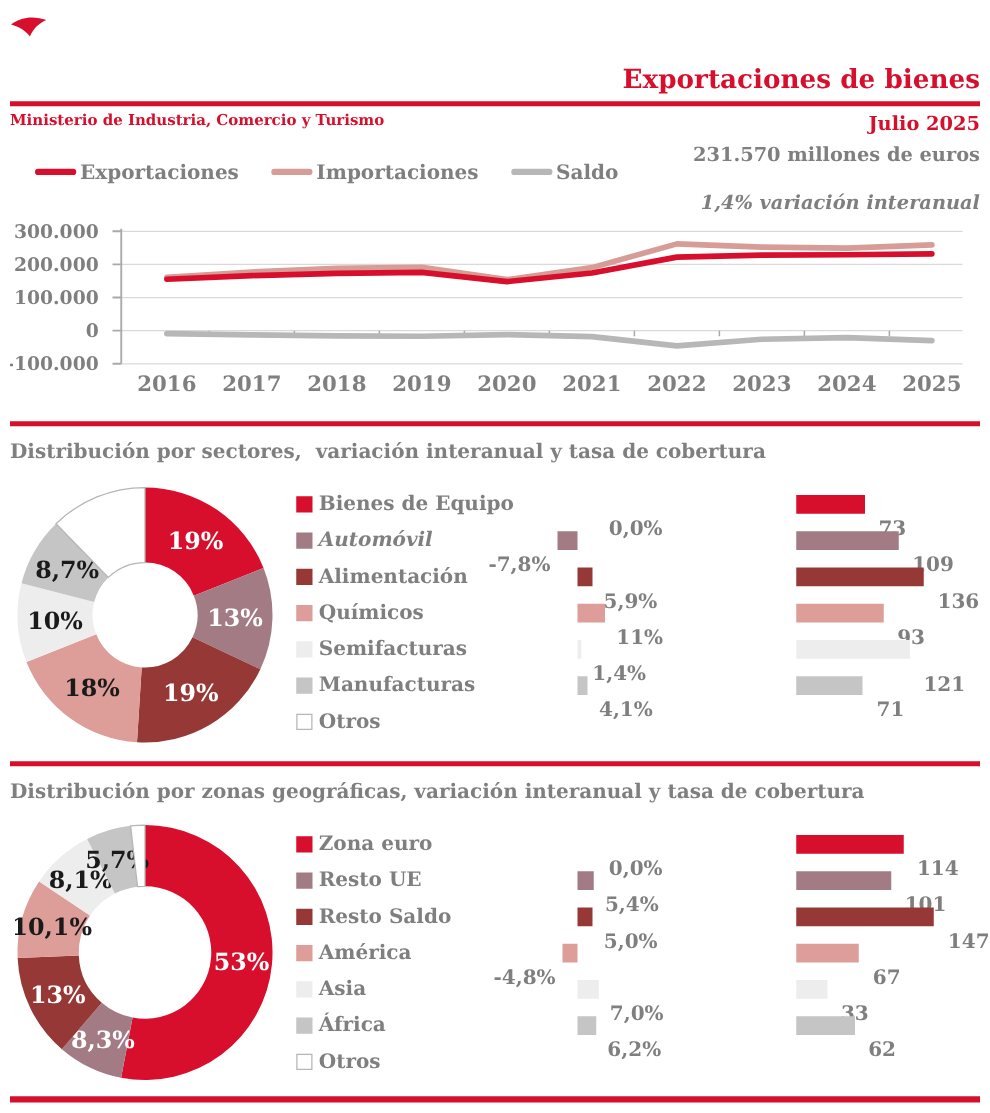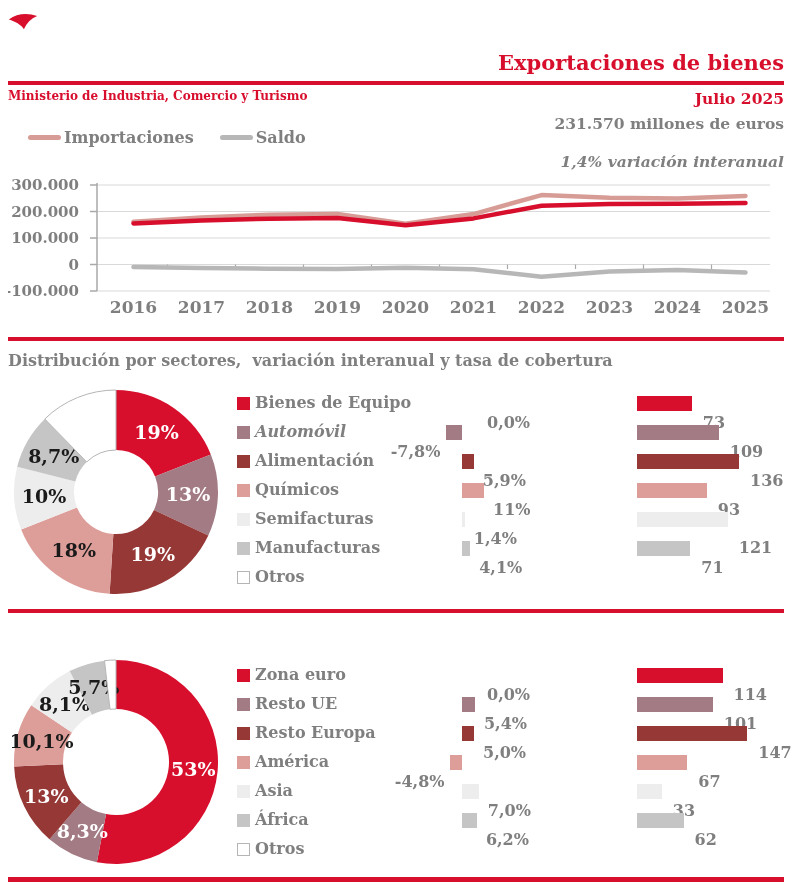--- a/index.html
+++ b/index.html
@@ -47,20 +47,24 @@
   <div id="main-title" class="abs red">Exportaciones de bienes</div>
 
   <div class="rule" style="top:81px;height:4px;background:#d80e2d;"></div>
 
   <div id="source" class="abs red">Ministerio de Industria, Comercio y Turismo</div>
   <div id="period" class="abs red">Julio 2025</div>
   <div id="stat-value" class="abs gray">231.570 millones de euros</div>
   <div id="stat-variation" class="abs gray">1,4% variación interanual</div>
 
   <div id="line-legend" class="abs">
+      <div class="lg-item">
+        <span class="lg-swatch" style="background: rgb(216, 14, 45);"></span>
+        <span class="lg-label">Exportaciones</span>
+      </div>
       <div class="lg-item">
         <span class="lg-swatch" style="background: rgb(215, 156, 150);"></span>
         <span class="lg-label">Importaciones</span>
       </div>
       <div class="lg-item">
         <span class="lg-swatch" style="background: rgb(183, 183, 183);"></span>
         <span class="lg-label">Saldo</span>
       </div>
     </div>
 
@@ -159,20 +163,21 @@
       <span class="bar-val" style="left: 471.2px; top: 194px;">4,1%</span>
       <div class="bar" style="left: 629px; top: 194.5px; width: 53.25px; background: rgb(197, 197, 197);"></div>
       <span class="bar-val" style="left: 693.25px; top: 194px;">71</span>
       <div class="li-sq" style="left: 229px; top: 224.5px; background: rgb(255, 255, 255); box-sizing: border-box; border: 1px solid rgb(181, 181, 181);"></div>
       <div class="li-tx" style="left: 247px; top: 221px;">Otros</div>
     </div>
 
   <div class="rule" style="top:609px;height:4px;background:#d80e2d;"></div>
 
   <div id="section-zones" class="section" style="top:618px;height:259px;">
+    <div class="section-title">Distribución por zonas geográficas, variación interanual y tasa de cobertura</div>
     <svg class="donut" style="top:40px;" width="208" height="208" viewBox="0 0 208 208">
         <path d="M104.00,2.00 A102 102 0 1 1 84.89,204.19 L94.07,156.06 A53 53 0 1 0 104.00,51.00 Z" fill="#d80e2d"></path>
         <text x="181.2" y="111.3" text-anchor="middle" dy="0.35em" font-size="19" fill="#ffffff">53%</text>
         <path d="M84.89,204.19 A102 102 0 0 1 37.51,181.35 L69.45,144.19 A53 53 0 0 0 94.07,156.06 Z" fill="#a27b84"></path>
         <text x="70.3" y="173.8" text-anchor="middle" dy="0.35em" font-size="19" fill="#ffffff">8,3%</text>
         <path d="M37.51,181.35 A102 102 0 0 1 2.10,108.48 L51.05,106.33 A53 53 0 0 0 69.45,144.19 Z" fill="#953836"></path>
         <text x="34.3" y="137.9" text-anchor="middle" dy="0.35em" font-size="19" fill="#ffffff">13%</text>
         <path d="M2.10,108.48 A102 102 0 0 1 19.28,47.20 L59.98,74.49 A53 53 0 0 0 51.05,106.33 Z" fill="#dd9d98"></path>
         <text x="29.4" y="83.1" text-anchor="middle" dy="0.35em" font-size="19" fill="#1a1a1a">10,1%</text>
         <path d="M19.28,47.20 A102 102 0 0 1 57.69,13.12 L79.94,56.78 A53 53 0 0 0 59.98,74.49 Z" fill="#ededed"></path>
@@ -186,21 +191,21 @@
       <span class="bar-val" style="left: 479px; top: 49px;">0,0%</span>
       <div class="bar" style="left: 629px; top: 49.5px; width: 85.5px; background: rgb(216, 14, 45);"></div>
       <span class="bar-val" style="left: 725.5px; top: 49px;">114</span>
       <div class="li-sq" style="left: 229px; top: 79.5px; background: rgb(162, 123, 132);"></div>
       <div class="li-tx" style="left: 247px; top: 76px;">Resto UE</div>
       <div class="bar" style="left: 454px; top: 78.5px; width: 12.96px; background: rgb(162, 123, 132);"></div>
       <span class="bar-val" style="left: 475.96px; top: 78px;">5,4%</span>
       <div class="bar" style="left: 629px; top: 78.5px; width: 75.75px; background: rgb(162, 123, 132);"></div>
       <span class="bar-val" style="left: 715.75px; top: 78px;">101</span>
       <div class="li-sq" style="left: 229px; top: 108.5px; background: rgb(149, 56, 54);"></div>
-      <div class="li-tx" style="left: 247px; top: 105px;">Resto Europa</div>
+      <div class="li-tx" style="left: 247px; top: 105px;">Resto Saldo</div>
       <div class="bar" style="left: 454px; top: 107.5px; width: 12px; background: rgb(149, 56, 54);"></div>
       <span class="bar-val" style="left: 475px; top: 107px;">5,0%</span>
       <div class="bar" style="left: 629px; top: 107.5px; width: 110.25px; background: rgb(149, 56, 54);"></div>
       <span class="bar-val" style="left: 750.25px; top: 107px;">147</span>
       <div class="li-sq" style="left: 229px; top: 137.5px; background: rgb(221, 157, 152);"></div>
       <div class="li-tx" style="left: 247px; top: 134px;">América</div>
       <div class="bar" style="left: 442.48px; top: 136.5px; width: 11.52px; background: rgb(221, 157, 152);"></div>
       <span class="bar-val" style="right: 339.52px; top: 136px;">-4,8%</span>
       <div class="bar" style="left: 629px; top: 136.5px; width: 50.25px; background: rgb(221, 157, 152);"></div>
       <span class="bar-val" style="left: 690.25px; top: 136px;">67</span>

